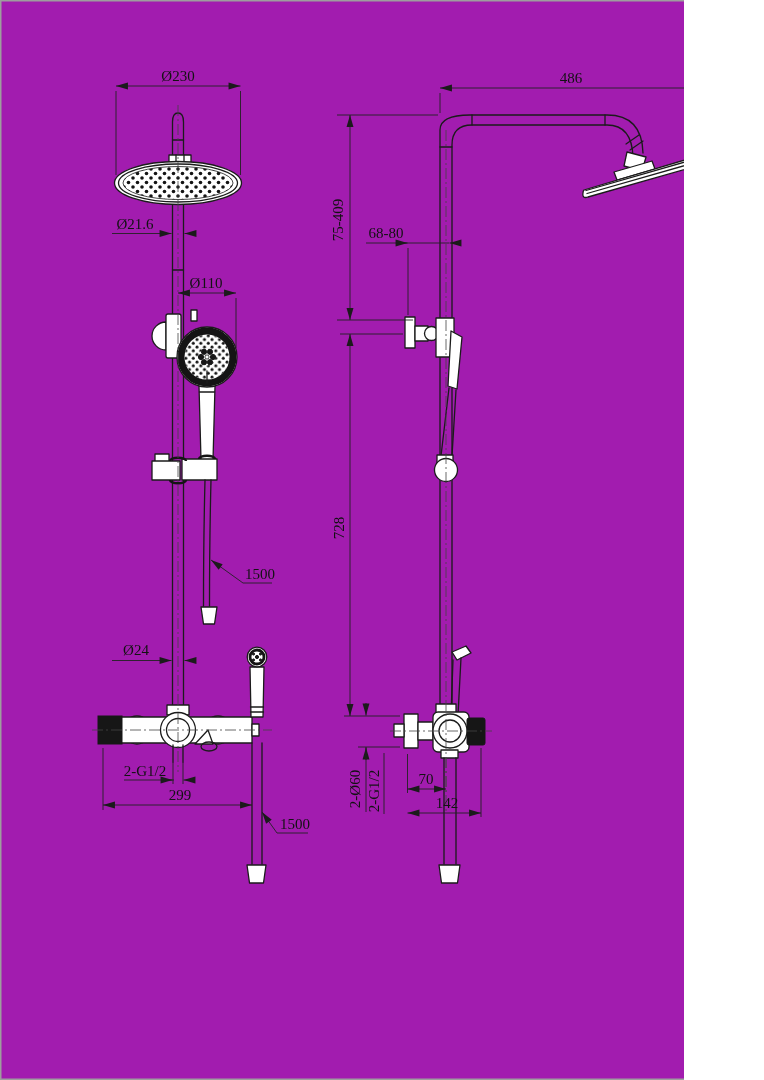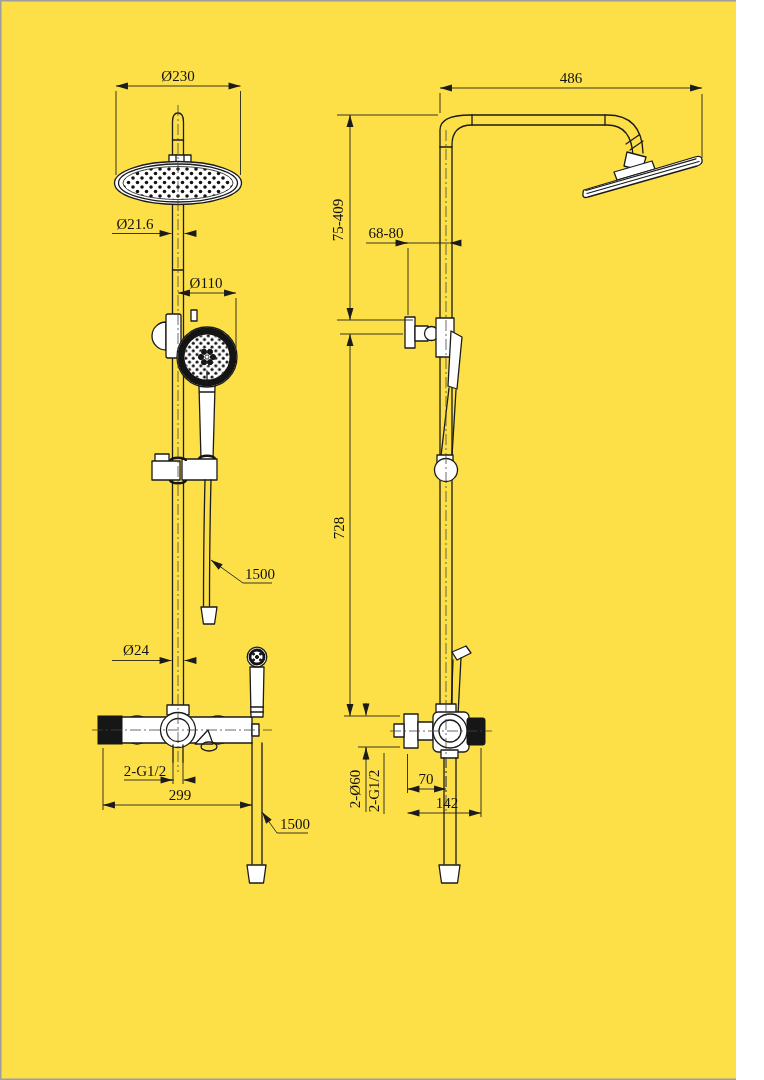--- a/index.html
+++ b/index.html
@@ -1,16 +1,16 @@
 <!DOCTYPE html>
 <html><head>
 <meta charset="utf-8">
 <style>
   html,body{margin:0;padding:0;background:#fff;}
-  .sheet{width:736px;height:1080px;position:relative;background:#fde047;overflow:hidden;}
+  .sheet{width:684px;height:1080px;position:relative;background:#a21caf;overflow:hidden;}
   svg{display:block;}
   svg text{font-family:"Liberation Serif", serif;font-size:15px;fill:#121212;}
   .part{stroke:#1b1b1b;stroke-width:1.3;fill:none;stroke-linejoin:round;stroke-linecap:round;}
   .partw{stroke:#1b1b1b;stroke-width:1.3;fill:#fff;stroke-linejoin:round;}
   .dim{stroke:#222;stroke-width:0.9;fill:none;}
   .cl{stroke:#444;stroke-width:0.8;fill:none;stroke-dasharray:11 3 2 3;}
   .dark{fill:#161616;stroke:#161616;}
 </style>
 </head>
 <body>

